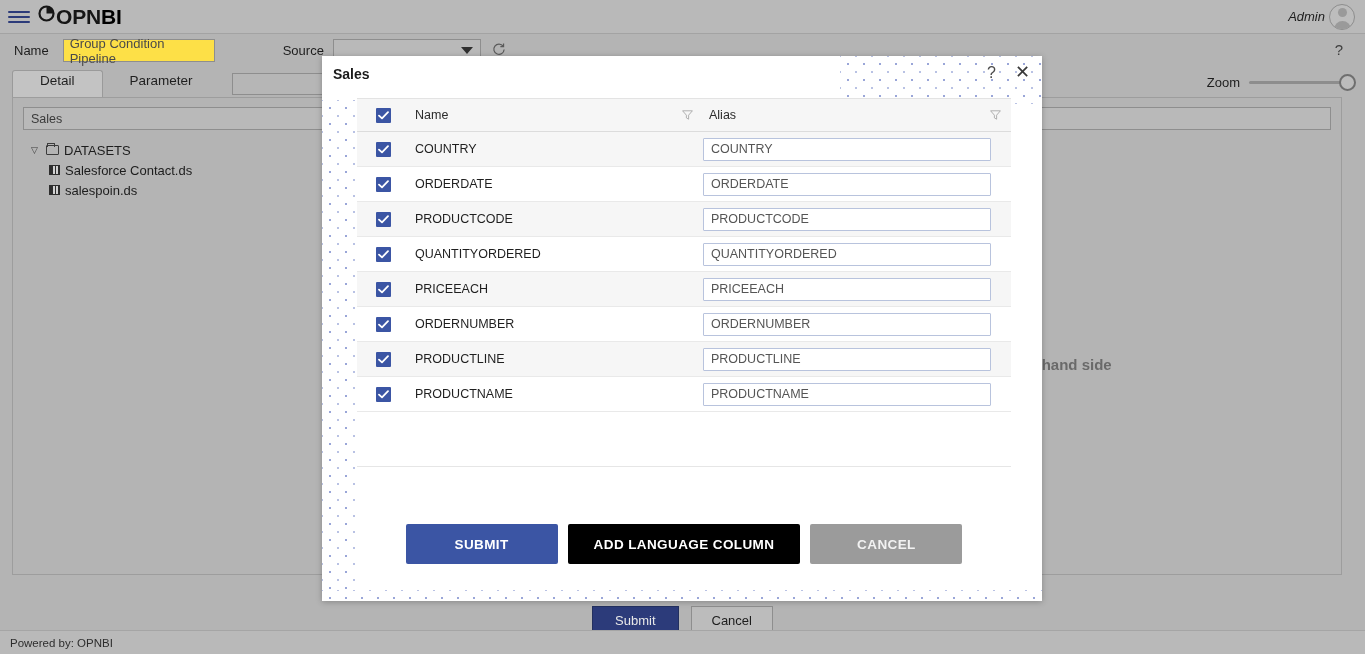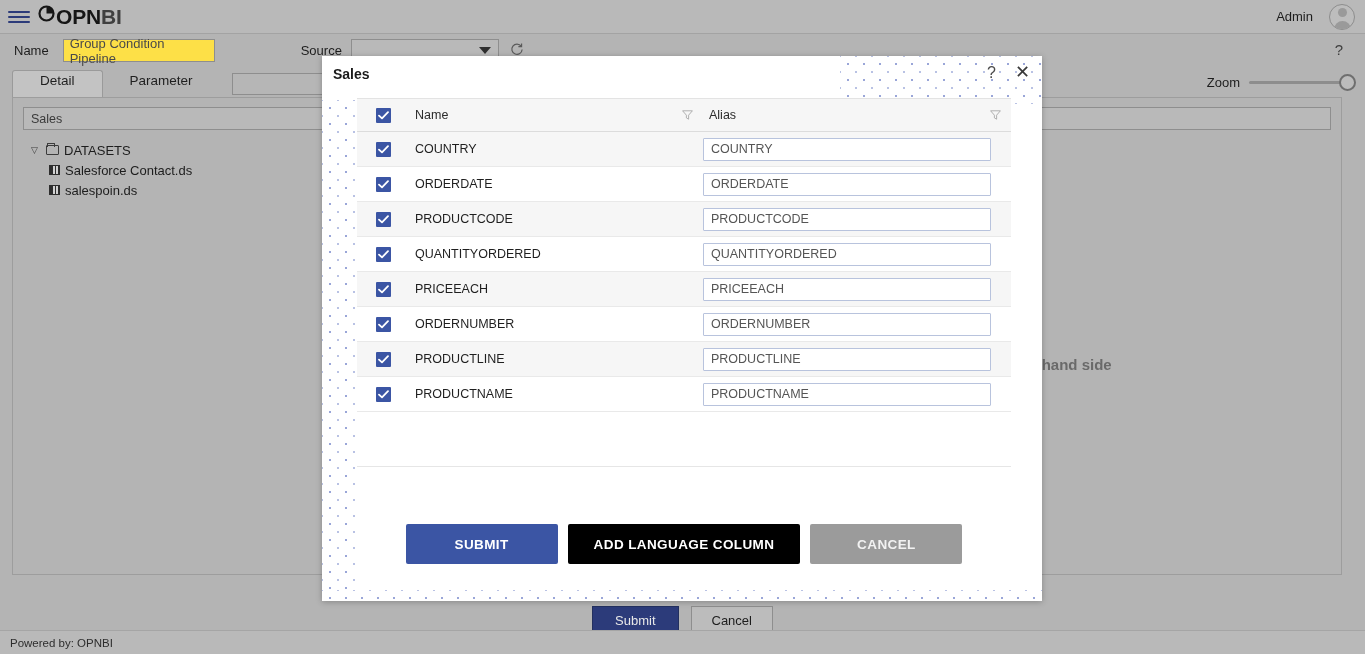--- a/index.html
+++ b/index.html
@@ -34,25 +34,25 @@
     margin-left: 8px;
     font-size: 21px; font-weight: bold; letter-spacing: -0.2px;
     display: flex; align-items: flex-start;
   }
   .brand .mark {
     position: relative; width: 17px; height: 17px; margin-right: 1px;
     display: inline-block;
   }
   .brand .mark svg { display: block; }
   .brand .opn { color: #161616; }
-  .brand .bi  { color: #404040; }
+  .brand .bi  { color: #000000; }
 
   .topbar-right {
     margin-left: auto; margin-right: 10px;
-    display: flex; align-items: center; gap: 16px;
+    display: flex; align-items: center; gap: 4px; font-style: italic;
   }
   .admin-label { font-size: 13px; color: #1d1d1d; }
   .avatar {
     width: 26px; height: 26px; border-radius: 50%;
     background: #bdbdbd; border: 1px solid #8d8d8d;
     display: flex; align-items: flex-end; justify-content: center;
     overflow: hidden;
   }
   .avatar .head {
     width: 9px; height: 9px; border-radius: 50%;
@@ -69,21 +69,21 @@
     position: absolute; top: 34px; left: 0; right: 0; height: 33px;
     display: flex; align-items: center;
   }
   .tb-label { font-size: 13px; color: #1d1d1d; margin-left: 14px; }
   .tb-input {
     margin-left: 14px; height: 23px; width: 152px;
     background: #fde047; border: 1px solid #8e8e8e;
     font-size: 13px; color: #4a4a4a;
     display: flex; align-items: center; padding: 0 6px;
   }
-  .tb-label.src { margin-left: 86px; }
+  .tb-label.src { margin-left: 68px; }
   .tb-select {
     margin-left: 9px; height: 23px; width: 148px;
     background: #b9b9b9; border: 1px solid #8e8e8e;
     display: flex; align-items: center; justify-content: flex-end;
     padding-right: 7px;
   }
   .caret-down {
     width: 0; height: 0;
     border-left: 6px solid transparent; border-right: 6px solid transparent;
     border-top: 7px solid #2f2f2f;

